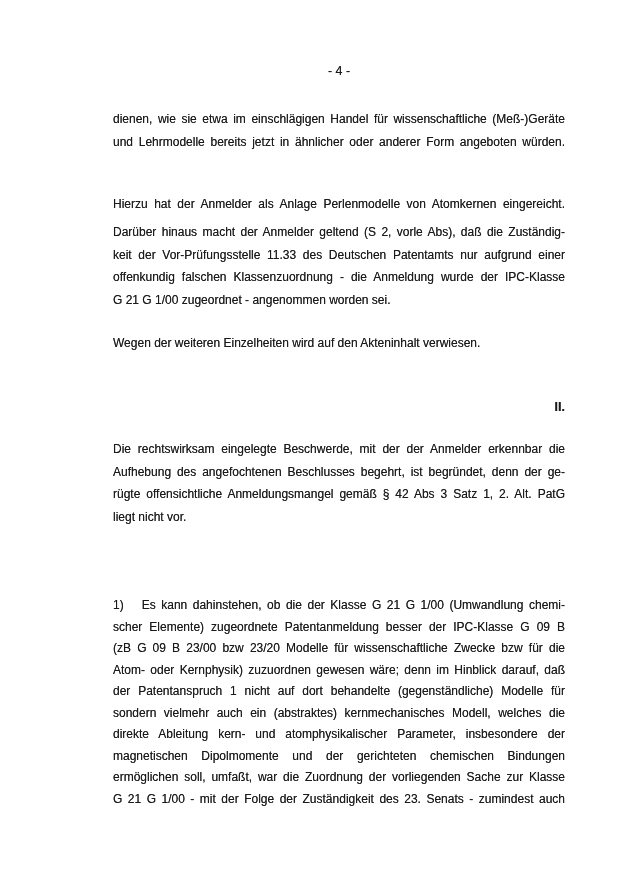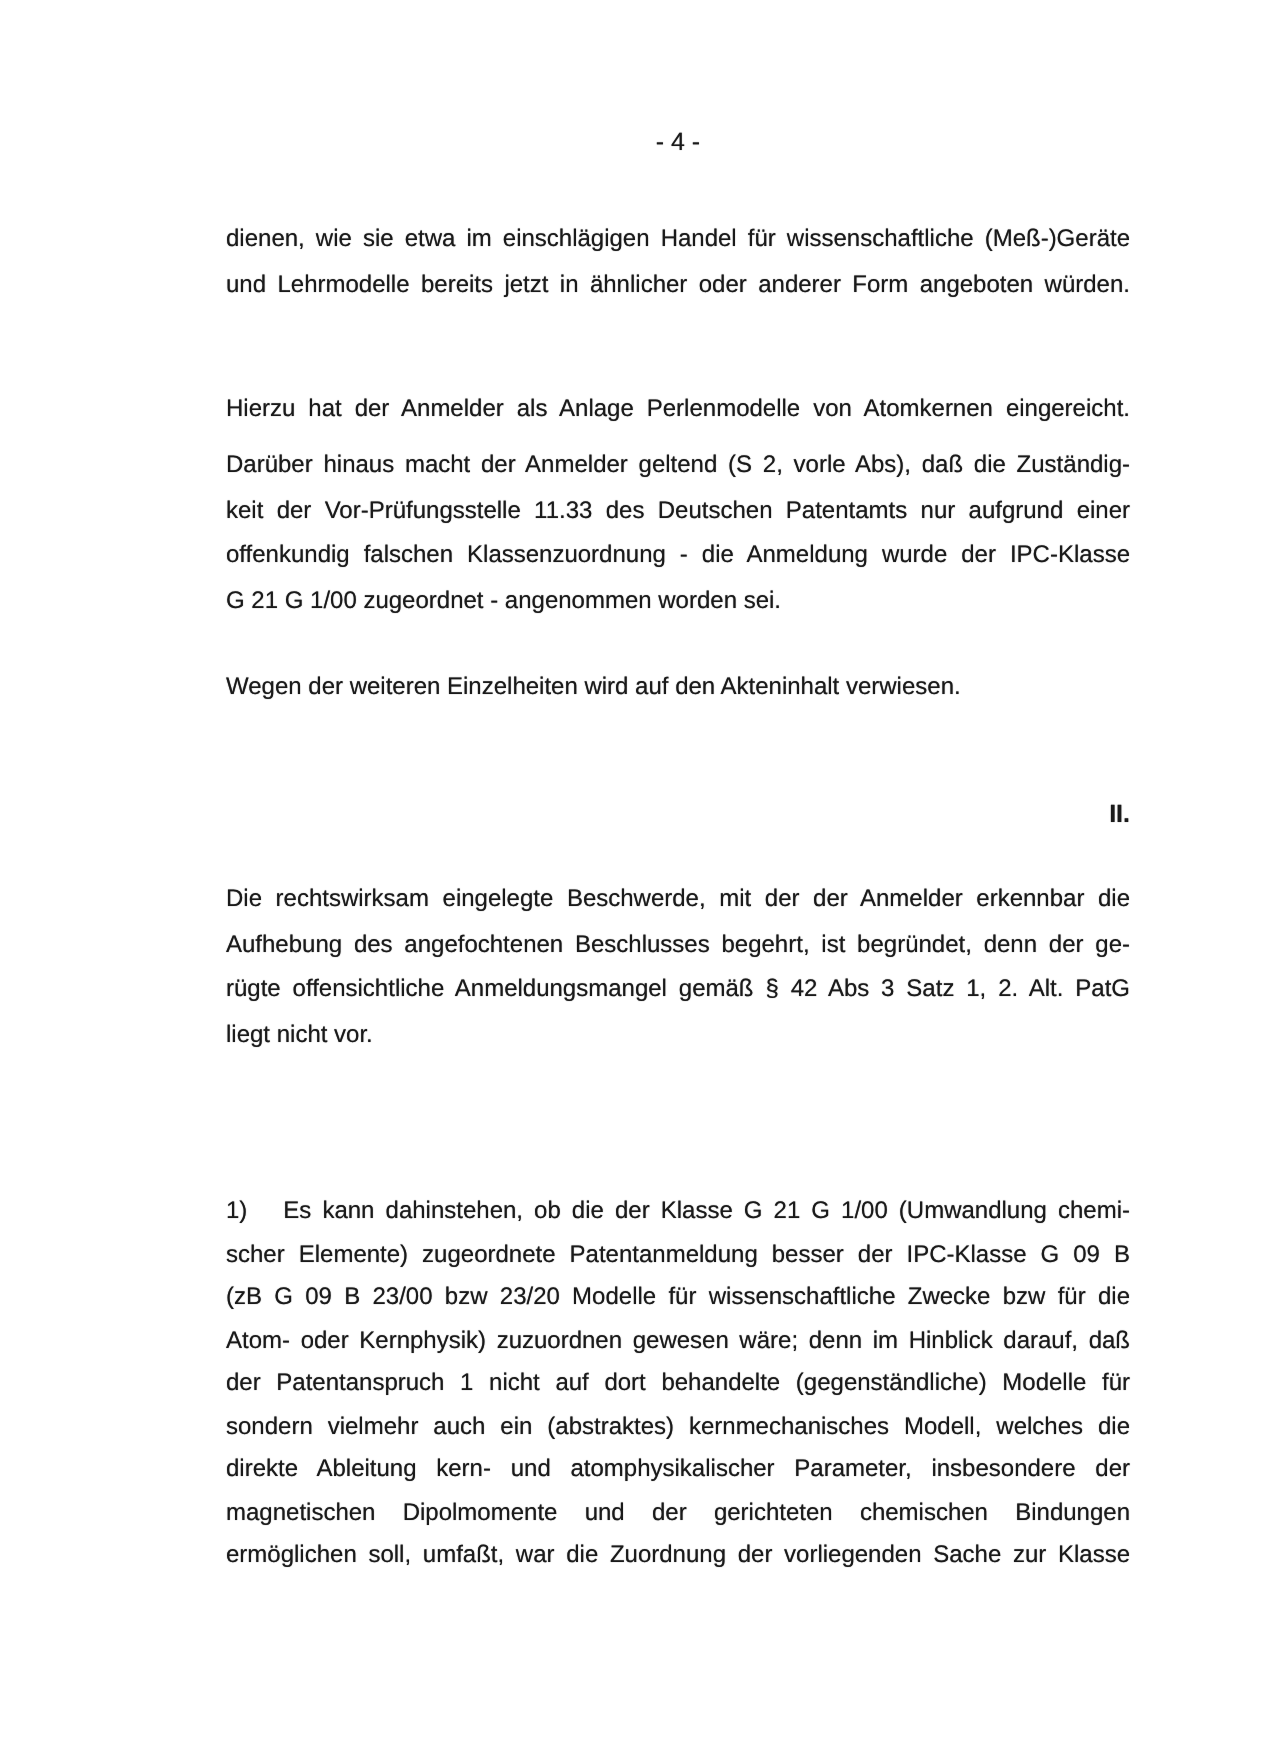--- a/index.html
+++ b/index.html
@@ -97,14 +97,15 @@
   <div class="para p5">
       <div class="line">1)   Es kann dahinstehen, ob die der Klasse G 21 G 1/00 (Umwandlung chemi-</div>
       <div class="line">scher Elemente) zugeordnete Patentanmeldung besser der IPC-Klasse G 09 B</div>
       <div class="line">(zB G 09 B 23/00 bzw 23/20 Modelle für wissenschaftliche Zwecke bzw für die</div>
       <div class="line">Atom- oder Kernphysik) zuzuordnen gewesen wäre; denn im Hinblick darauf, daß</div>
       <div class="line">der Patentanspruch 1 nicht auf dort behandelte (gegenständliche) Modelle für</div>
       <div class="line">sondern vielmehr auch ein (abstraktes) kernmechanisches Modell, welches die</div>
       <div class="line">direkte Ableitung kern- und atomphysikalischer Parameter, insbesondere der</div>
       <div class="line">magnetischen Dipolmomente und der gerichteten chemischen Bindungen</div>
       <div class="line">ermöglichen soll, umfaßt, war die Zuordnung der vorliegenden Sache zur Klasse</div>
+      <div class="line">G 21 G 1/00 - mit der Folge der Zuständigkeit des 23. Senats - zumindest auch</div>
     </div>
 </div>
 
 </body></html>

